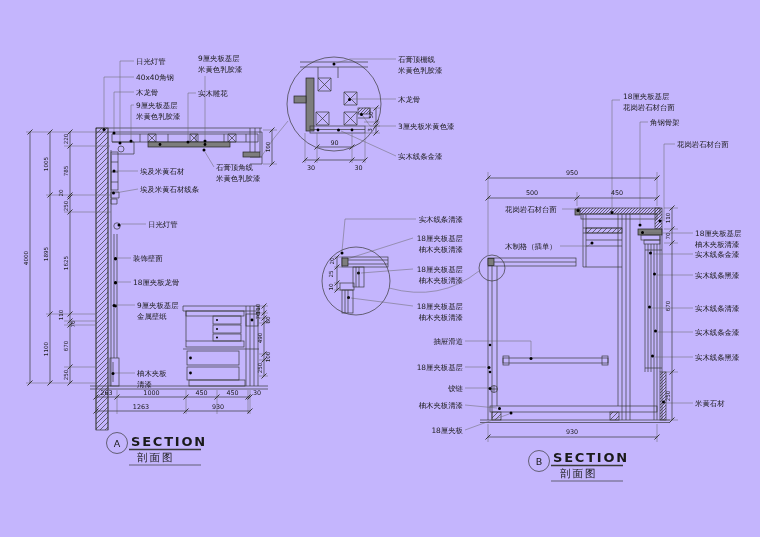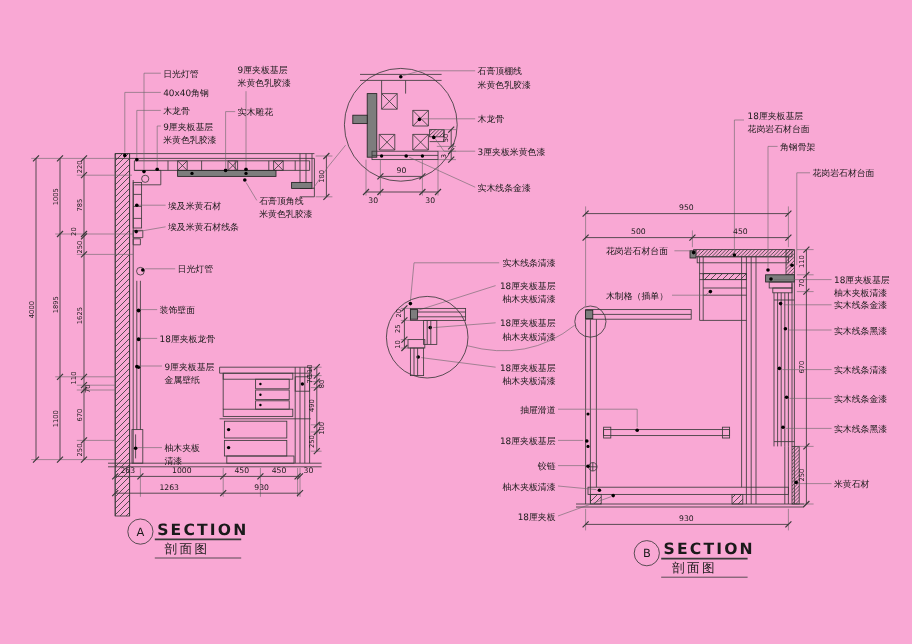--- a/index.html
+++ b/index.html
@@ -1,16 +1,16 @@
 <!DOCTYPE html>
 <html><head>
 <meta charset="utf-8">
 <style>
   html,body{margin:0;padding:0;background:#ffffff;}
-  #canvas{position:relative;width:760px;height:537px;background:#f9a8d4;overflow:hidden;
+  #canvas{position:relative;width:760px;height:537px;background:#c4b5fd;overflow:hidden;
           font-family:"DejaVu Sans","Liberation Sans",sans-serif;}
   svg{position:absolute;left:0;top:0;}
   svg path,svg rect,svg circle{stroke:#3a3a3a;fill:none;stroke-width:0.7;}
   svg text{stroke:none;fill:#1a1a1a;font-family:"DejaVu Sans","Liberation Sans",sans-serif;}
   .lbl{font-size:7.4px;}
   .dim{font-size:6.4px;text-anchor:middle;}
   .dimv{font-size:5.6px;text-anchor:middle;}
   .ttl{font-size:13px;font-weight:700;letter-spacing:1.8px;}
   .sub{font-size:10.5px;letter-spacing:2px;}
   .bub{font-size:9.5px;text-anchor:middle;}

